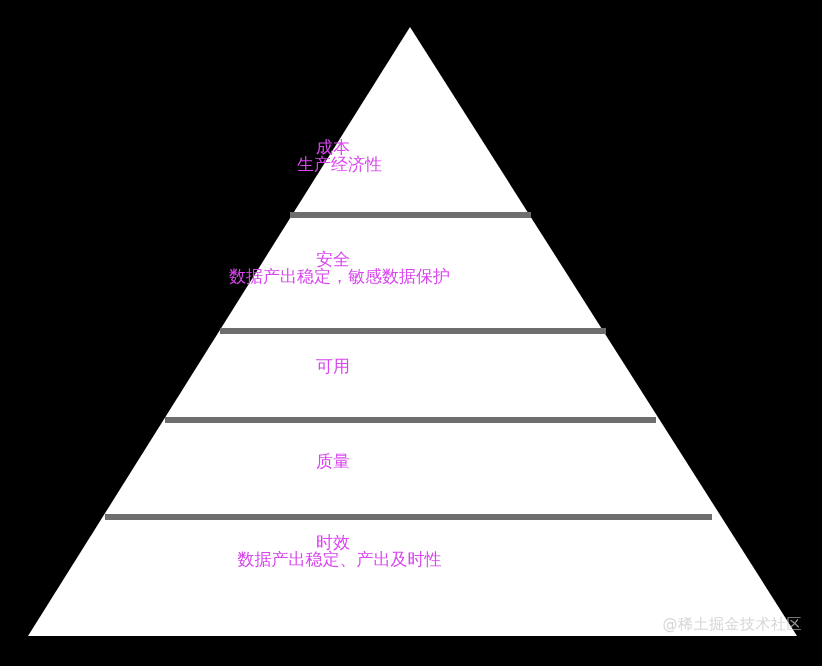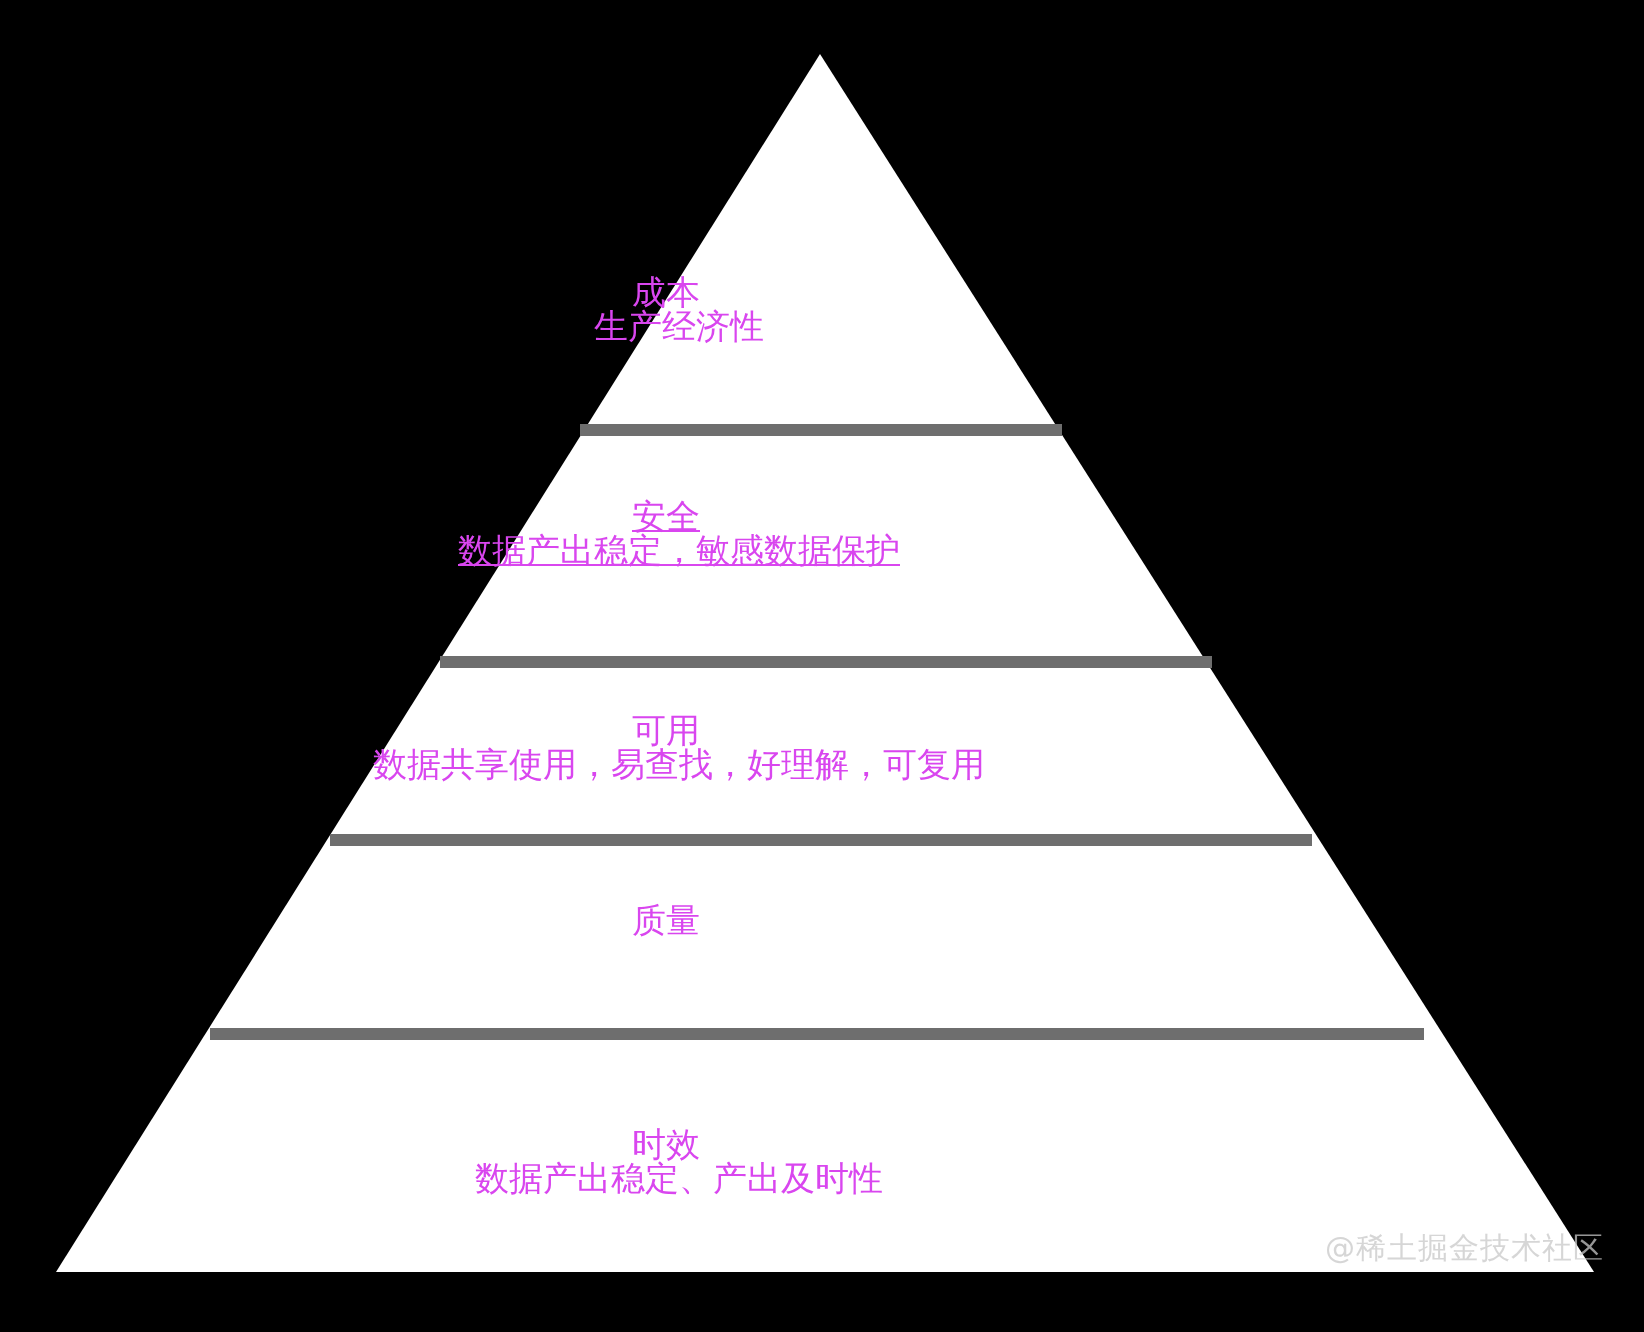--- a/index.html
+++ b/index.html
@@ -38,32 +38,31 @@
   <rect x="220" y="328" width="386" height="6" fill="#6e6e6e"></rect>
   <rect x="165" y="417" width="491" height="6" fill="#6e6e6e"></rect>
   <rect x="105" y="514" width="607" height="6" fill="#6e6e6e"></rect>
 </svg>
 
 <div class="layer-text" style="top:139px;">
   <span class="title">成本</span>
   <span class="desc">生产经济性</span>
 </div>
 
-<div class="layer-text" style="top:251px;text-decoration:underline;">
+<div class="layer-text" style="top:251px;">
   <span class="title">安全</span>
   <span class="desc">数据产出稳定，敏感数据保护</span>
 </div>
 
 <div class="layer-text" style="top:358px;">
   <span class="title">可用</span>
-  <span class="desc">数据共享使用，易查找，好理解，可复用</span>
 </div>
 
 <div class="layer-text" style="top:453px;">
   <span class="title">质量</span>
 </div>
 
-<div class="layer-text" style="top:565px;text-align:center;">
+<div class="layer-text" style="top:534px;text-align:center;">
   <span class="title">时效</span>
   <span class="desc">数据产出稳定、产出及时性</span>
 </div>
 
 <div class="watermark">@稀土掘金技术社区</div>
 
 </body></html>

